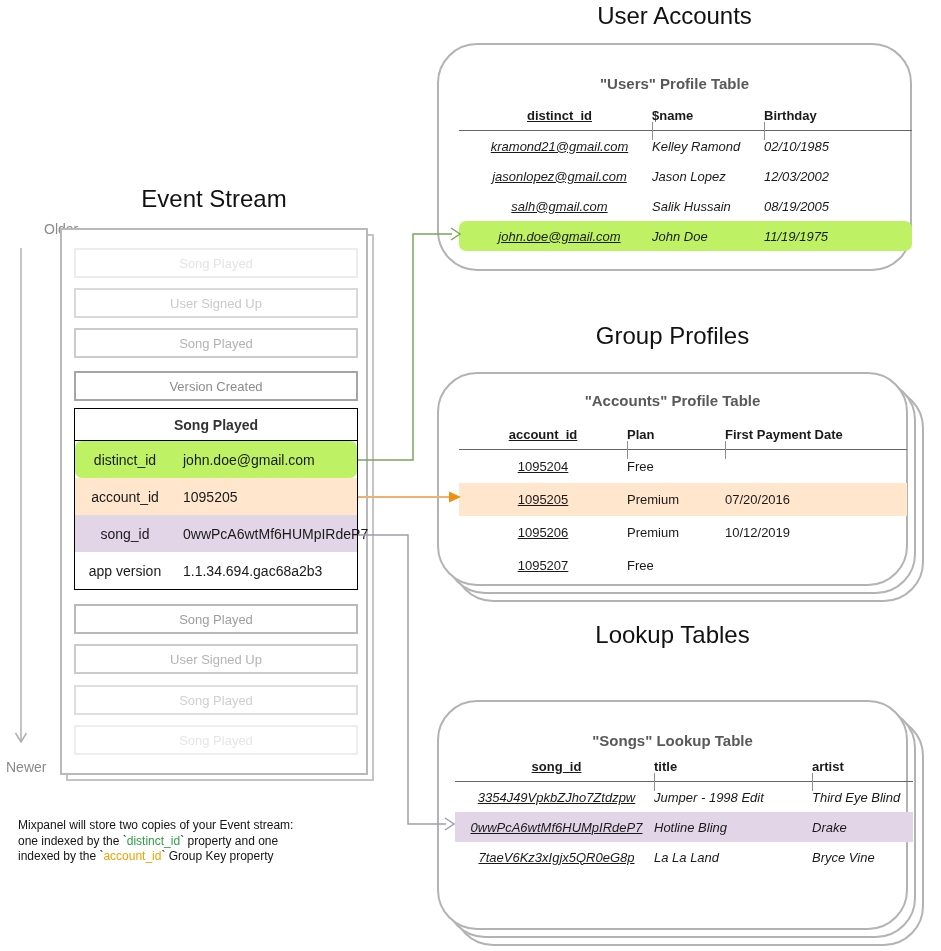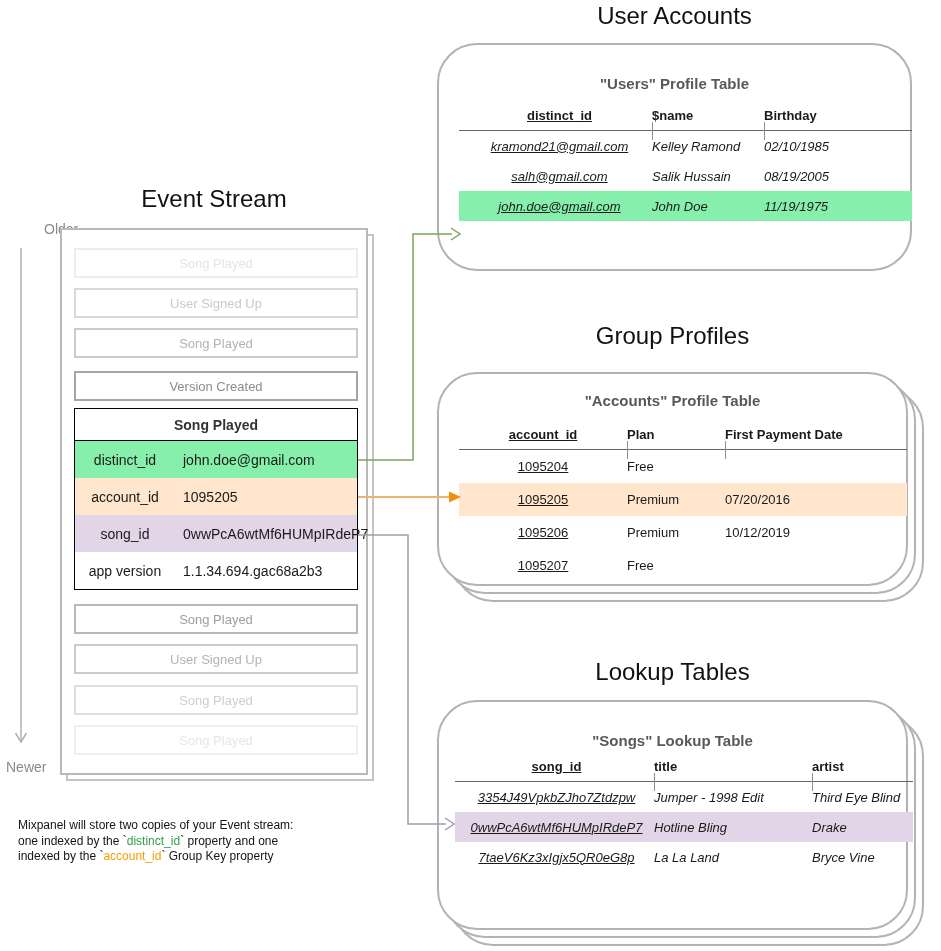--- a/index.html
+++ b/index.html
@@ -21,21 +21,21 @@
   .ev5{border-color:#b9b9b9;color:#9e9e9e;}
   .ev6{border-color:#cbcbcb;color:#b3b3b3;}
   .ev7{border-color:#dedede;color:#cfcfcf;}
   .ev8{border-color:#eeeeee;color:#e6e6e6;}
   .event-card{left:12px;top:178px;width:284px;border:1.5px solid #000;box-sizing:border-box;background:#fff;}
   .event-card .hdr{height:31px;border-bottom:1.5px solid #000;display:flex;align-items:center;justify-content:center;
                    font-weight:bold;font-size:14px;color:#333;}
   .event-card .krow{height:37px;display:grid;grid-template-columns:100px auto;align-items:center;font-size:14px;}
   .event-card .krow .k{text-align:center;}
   .event-card .krow .v{padding-left:8px;}
-  .hl-green{background:#86efac;}
+  .hl-green{background:#bef264;border-radius:7px;}
   .hl-orange{background:#ffe6cc;}
   .hl-purple{background:#e1d5e7;}
 
   
   .card,.card-stack{box-sizing:border-box;border:2px solid #b3b3b3;border-radius:40px;background:#fff;}
   .card-title{position:absolute;left:0;right:0;text-align:center;font-size:15px;font-weight:bold;color:#595959;}
   .ptable{position:absolute;}
   .phead{display:grid;height:30px;align-items:center;font-size:13px;font-weight:bold;border-bottom:1px solid #666;box-sizing:border-box;}
   .prow{display:grid;align-items:center;font-size:13px;}
   .c1{text-align:center;}
@@ -130,20 +130,25 @@
       <span>Birthday</span>
     </div>
     <div class="tick" style="left:193px;"></div>
     <div class="tick" style="left:305px;"></div>
     <div class="prow users-grid">
       <span class="c1 und">kramond21@gmail.com</span>
         <span>Kelley Ramond</span>
         <span>02/10/1985</span>
     </div>
     <div class="prow users-grid">
+      <span class="c1 und">jasonlopez@gmail.com</span>
+        <span>Jason Lopez</span>
+        <span>12/03/2002</span>
+    </div>
+    <div class="prow users-grid">
       <span class="c1 und">salh@gmail.com</span>
         <span>Salik Hussain</span>
         <span>08/19/2005</span>
     </div>
     <div class="prow users-grid hl-green">
       <span class="c1 und">john.doe@gmail.com</span>
         <span>John Doe</span>
         <span>11/19/1975</span>
     </div>
   </div>
@@ -179,21 +184,21 @@
         <span>10/12/2019</span>
     </div>
     <div class="prow accounts-grid">
       <span class="c1 und">1095207</span>
         <span>Free</span>
         <span></span>
     </div>
   </div>
 </div>
 
-<div class="abs section-title" style="left:437px;top:658px;width:471px;">Lookup Tables</div>
+<div class="abs section-title" style="left:437px;top:621px;width:471px;">Lookup Tables</div>
 
 <div class="abs card-stack" style="left:453px;top:716px;width:471px;height:230px;"></div>
 <div class="abs card-stack" style="left:445px;top:708px;width:471px;height:230px;"></div>
 <div class="abs card" style="left:437px;top:700px;width:471px;height:230px;">
   <div class="card-title" style="top:30px;">"Songs" Lookup Table</div>
   <div class="ptable" style="left:16px;top:50px;width:458px;">
     <div class="phead songs-grid">
       <span class="c1 und">song_id</span>
       <span>title</span>
       <span>artist</span>

